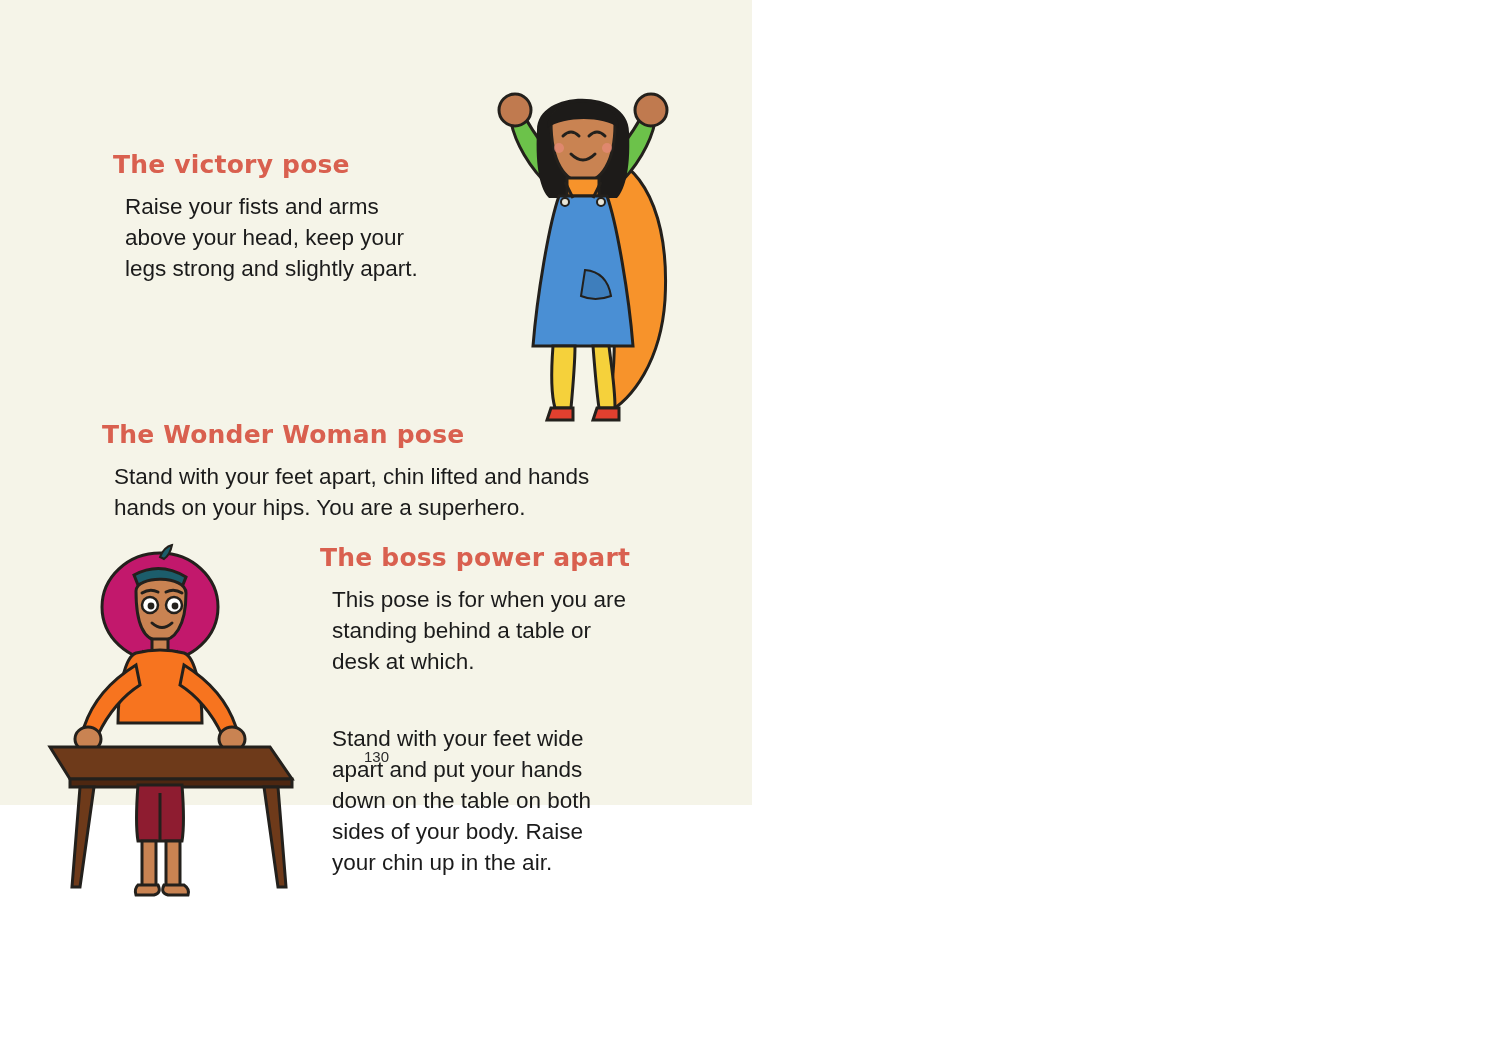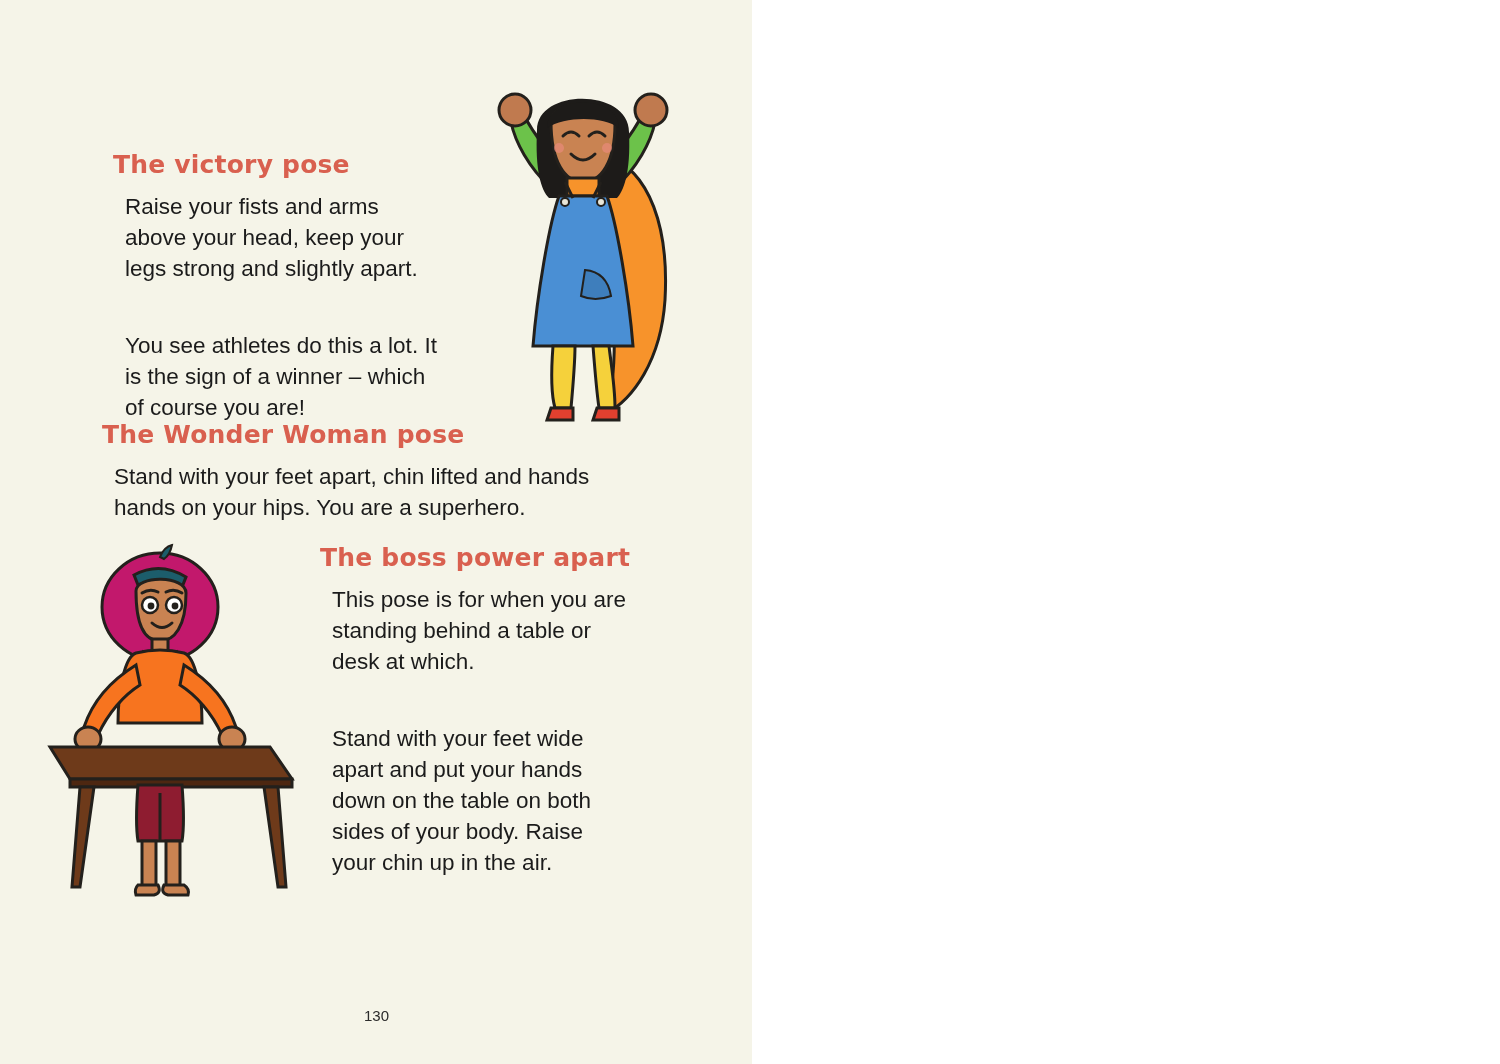--- a/index.html
+++ b/index.html
@@ -10,21 +10,21 @@
     background: #ffffff;
     overflow: hidden;
   }
   .spread {
     position: relative;
     width: 1500px; height: 1064px;
     display: flex;
   }
   .page {
     position: relative;
-    height: 1064px;
+    height: 805px;
   }
   .page-left {
     width: 752px;
     background: #f5f4e8;
   }
   .page-right {
     width: 748px;
     background: #ffffff;
   }
   .heading {
@@ -81,21 +81,20 @@
 <body>
 
 <div class="spread">
 
   <div class="page page-left">
 
     <div class="lp-block-1">
       <h2 class="heading">The victory pose</h2>
       <p class="body-text">Raise your fists and arms above your head, keep your legs strong and slightly apart.</p>
       <div class="gap"></div>
-      <p class="body-text">You see athletes do this a lot. It is the sign of a winner – which of course you are!</p>
     </div>
 
     <div class="lp-block-2">
       <h2 class="heading">The Wonder Woman pose</h2>
       <p class="body-text">Stand with your feet apart, chin lifted and hands hands on your hips. You are a superhero.</p>
     </div>
 
     <div class="lp-block-3">
       <h2 class="heading">The boss power apart</h2>
       <p class="body-text">This pose is for when you are standing behind a table or desk at which.</p>

